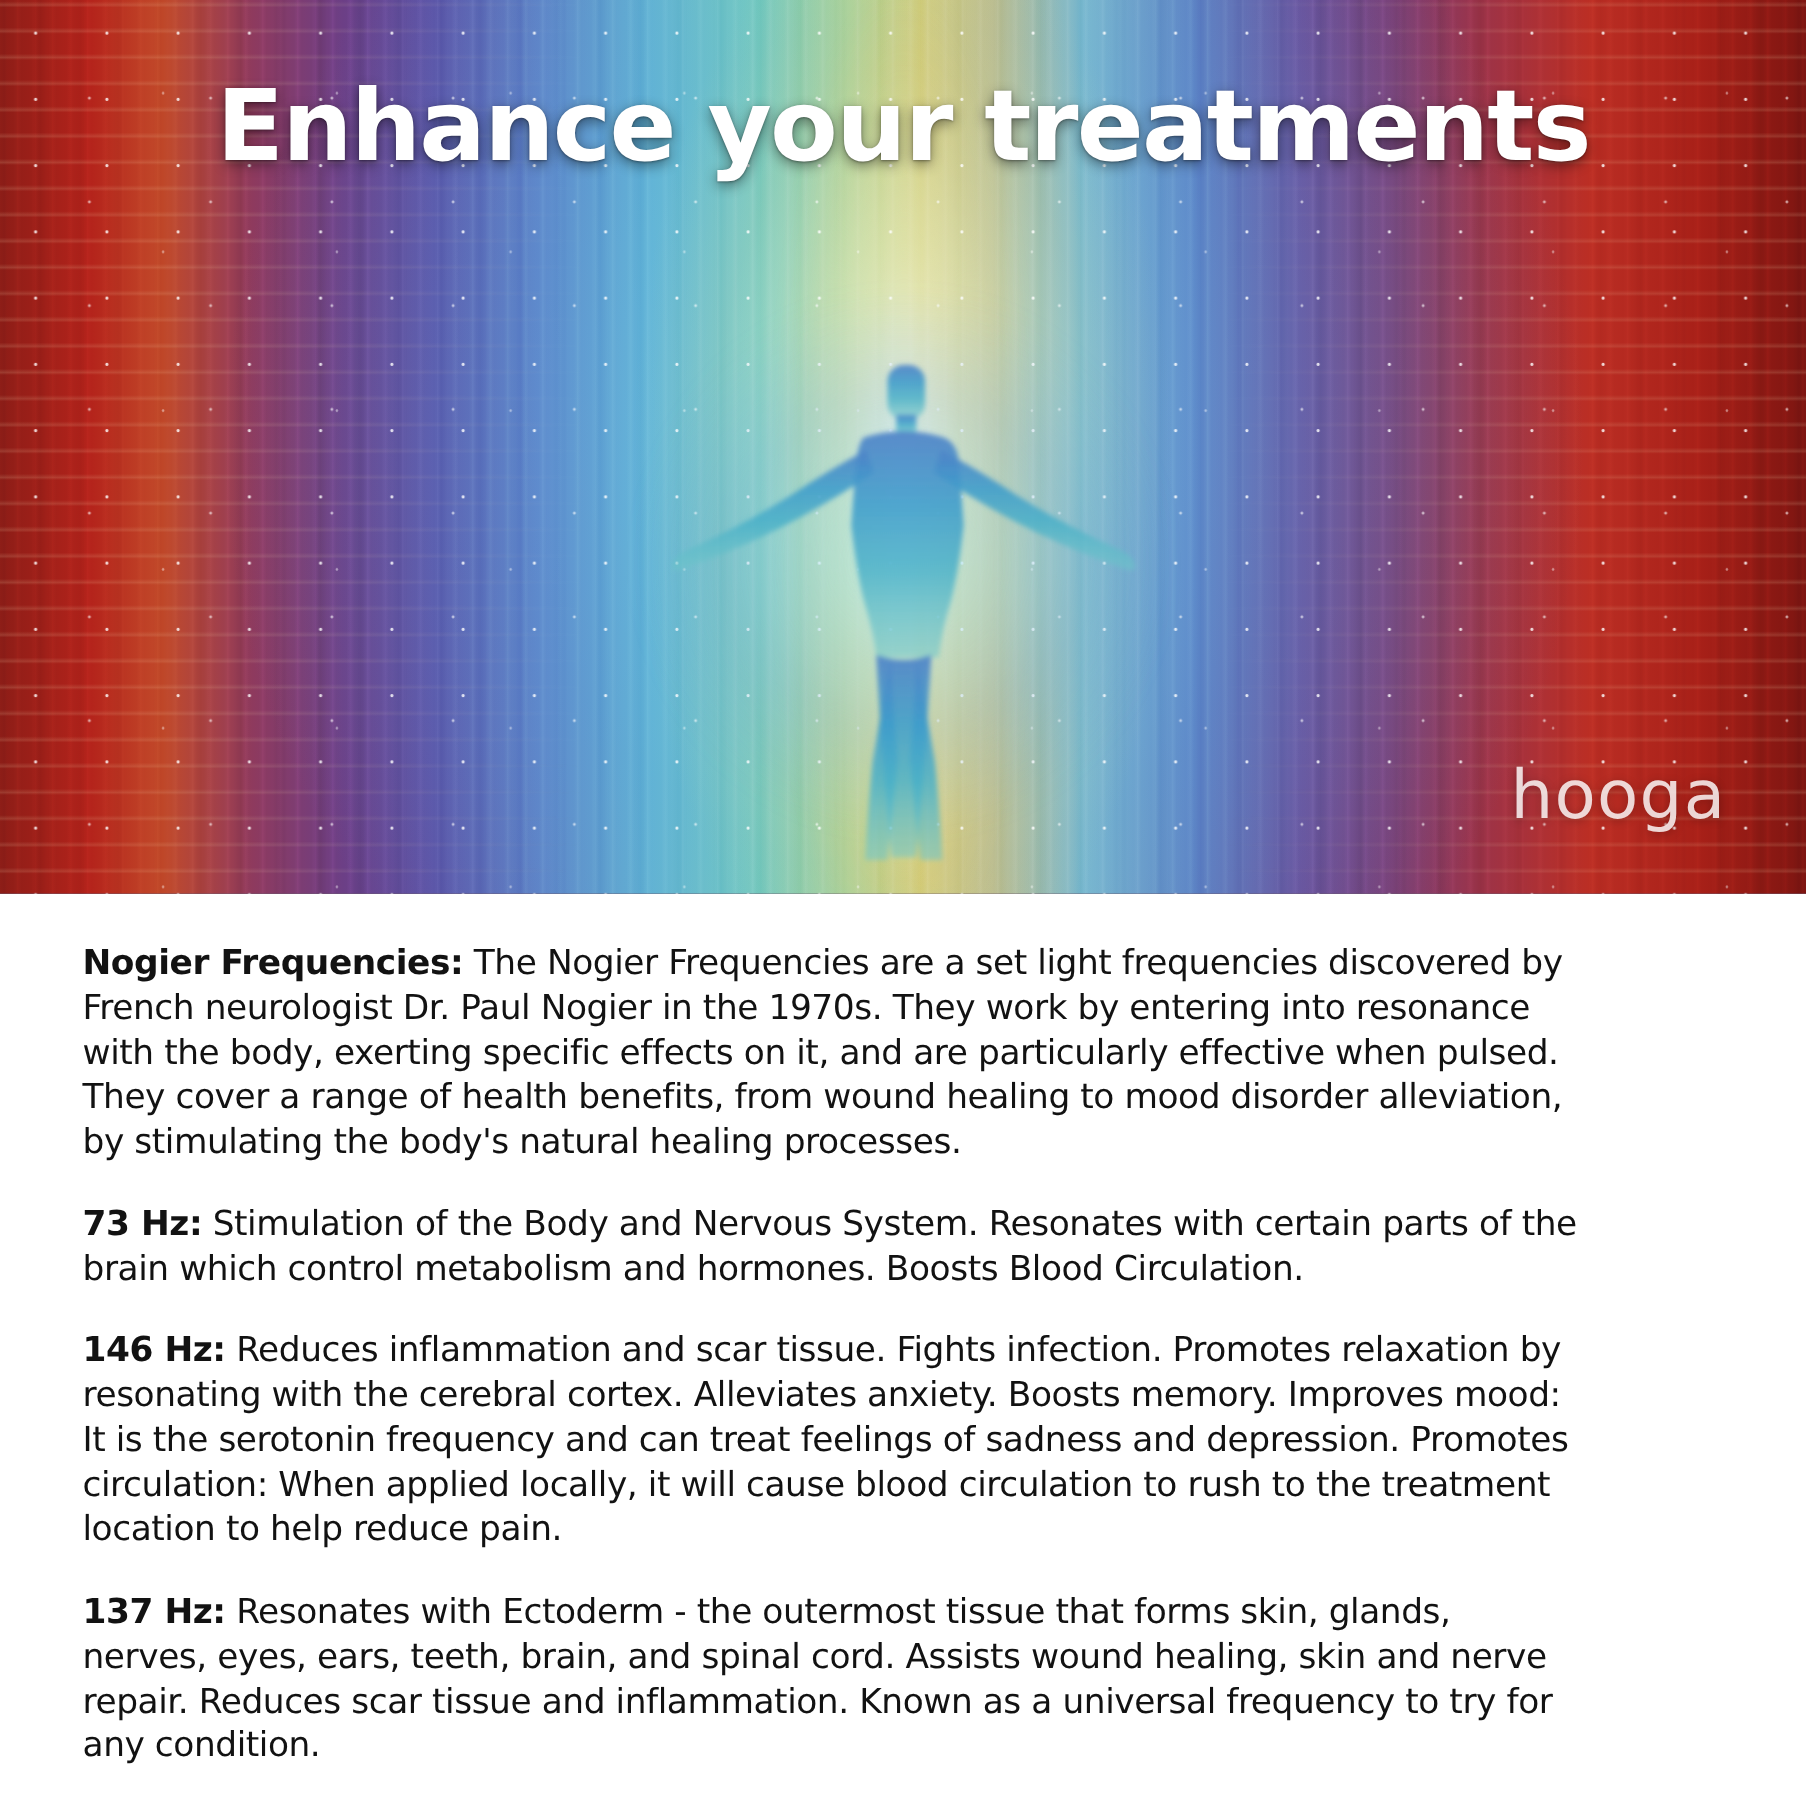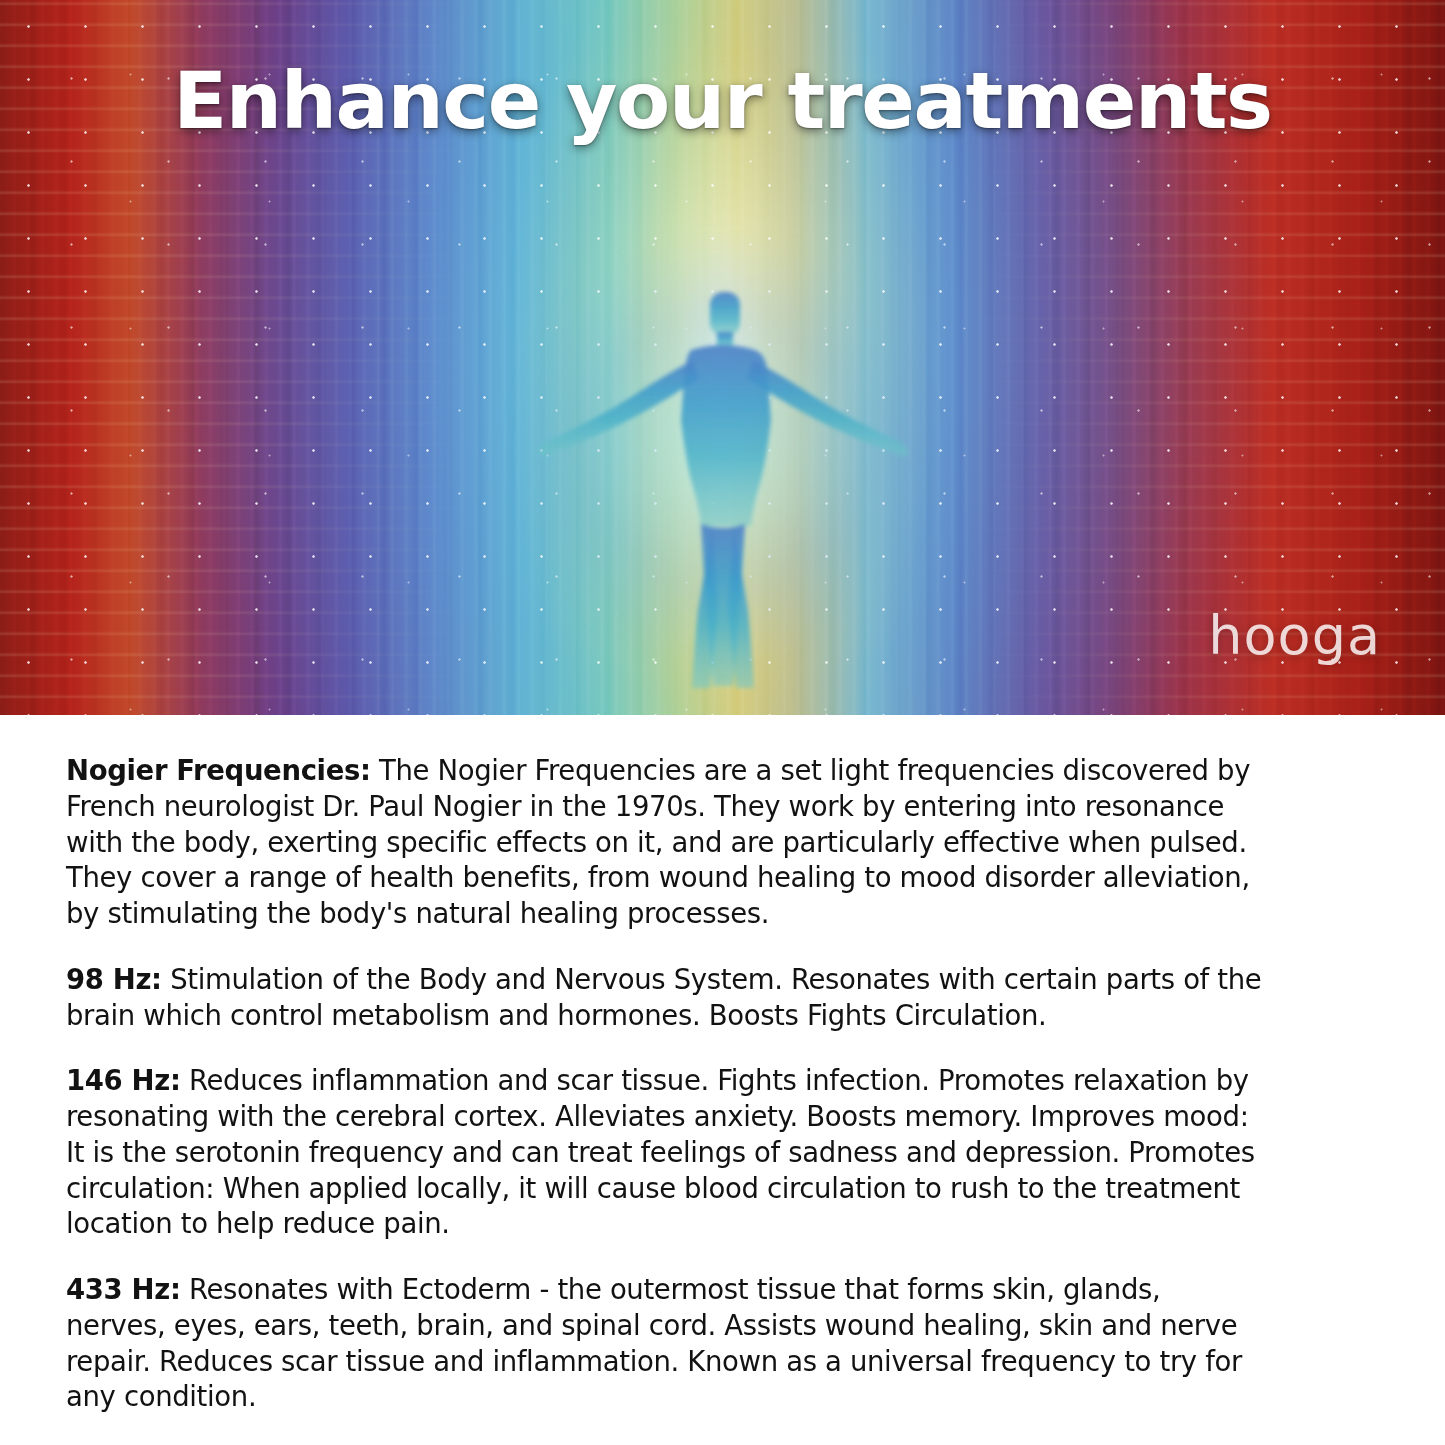--- a/index.html
+++ b/index.html
@@ -242,25 +242,25 @@
     <div class="brand">hooga</div>
   </div>
 
   <div class="content">
 
     <p class="para">
       <span class="lead">Nogier Frequencies:</span><span> The Nogier Frequencies are a set light frequencies discovered by French neurologist Dr. Paul Nogier in the 1970s. They work by entering into resonance with the body, exerting specific effects on it, and are particularly effective when pulsed. They cover a range of health benefits, from wound healing to mood disorder alleviation, by stimulating the body's natural healing processes.</span>
     </p>
 
     <p class="para">
-      <span class="lead">98 Hz:</span><span> Stimulation of the Body and Nervous System. Resonates with certain parts of the brain which control metabolism and hormones. Boosts Fights Circulation.</span>
+      <span class="lead">73 Hz:</span><span> Stimulation of the Body and Nervous System. Resonates with certain parts of the brain which control metabolism and hormones. Boosts Blood Circulation.</span>
     </p>
 
     <p class="para">
       <span class="lead">146 Hz:</span><span> Reduces inflammation and scar tissue. Fights infection. Promotes relaxation by resonating with the cerebral cortex. Alleviates anxiety. Boosts memory. Improves mood: It is the serotonin frequency and can treat feelings of sadness and depression. Promotes circulation: When applied locally, it will cause blood circulation to rush to the treatment location to help reduce pain.</span>
     </p>
 
     <p class="para">
-      <span class="lead">433 Hz:</span><span> Resonates with Ectoderm - the outermost tissue that forms skin, glands, nerves, eyes, ears, teeth, brain, and spinal cord. Assists wound healing, skin and nerve repair. Reduces scar tissue and inflammation. Known as a universal frequency to try for any condition.</span>
+      <span class="lead">137 Hz:</span><span> Resonates with Ectoderm - the outermost tissue that forms skin, glands, nerves, eyes, ears, teeth, brain, and spinal cord. Assists wound healing, skin and nerve repair. Reduces scar tissue and inflammation. Known as a universal frequency to try for any condition.</span>
     </p>
 
   </div>
 </div>
 
 </body></html>

